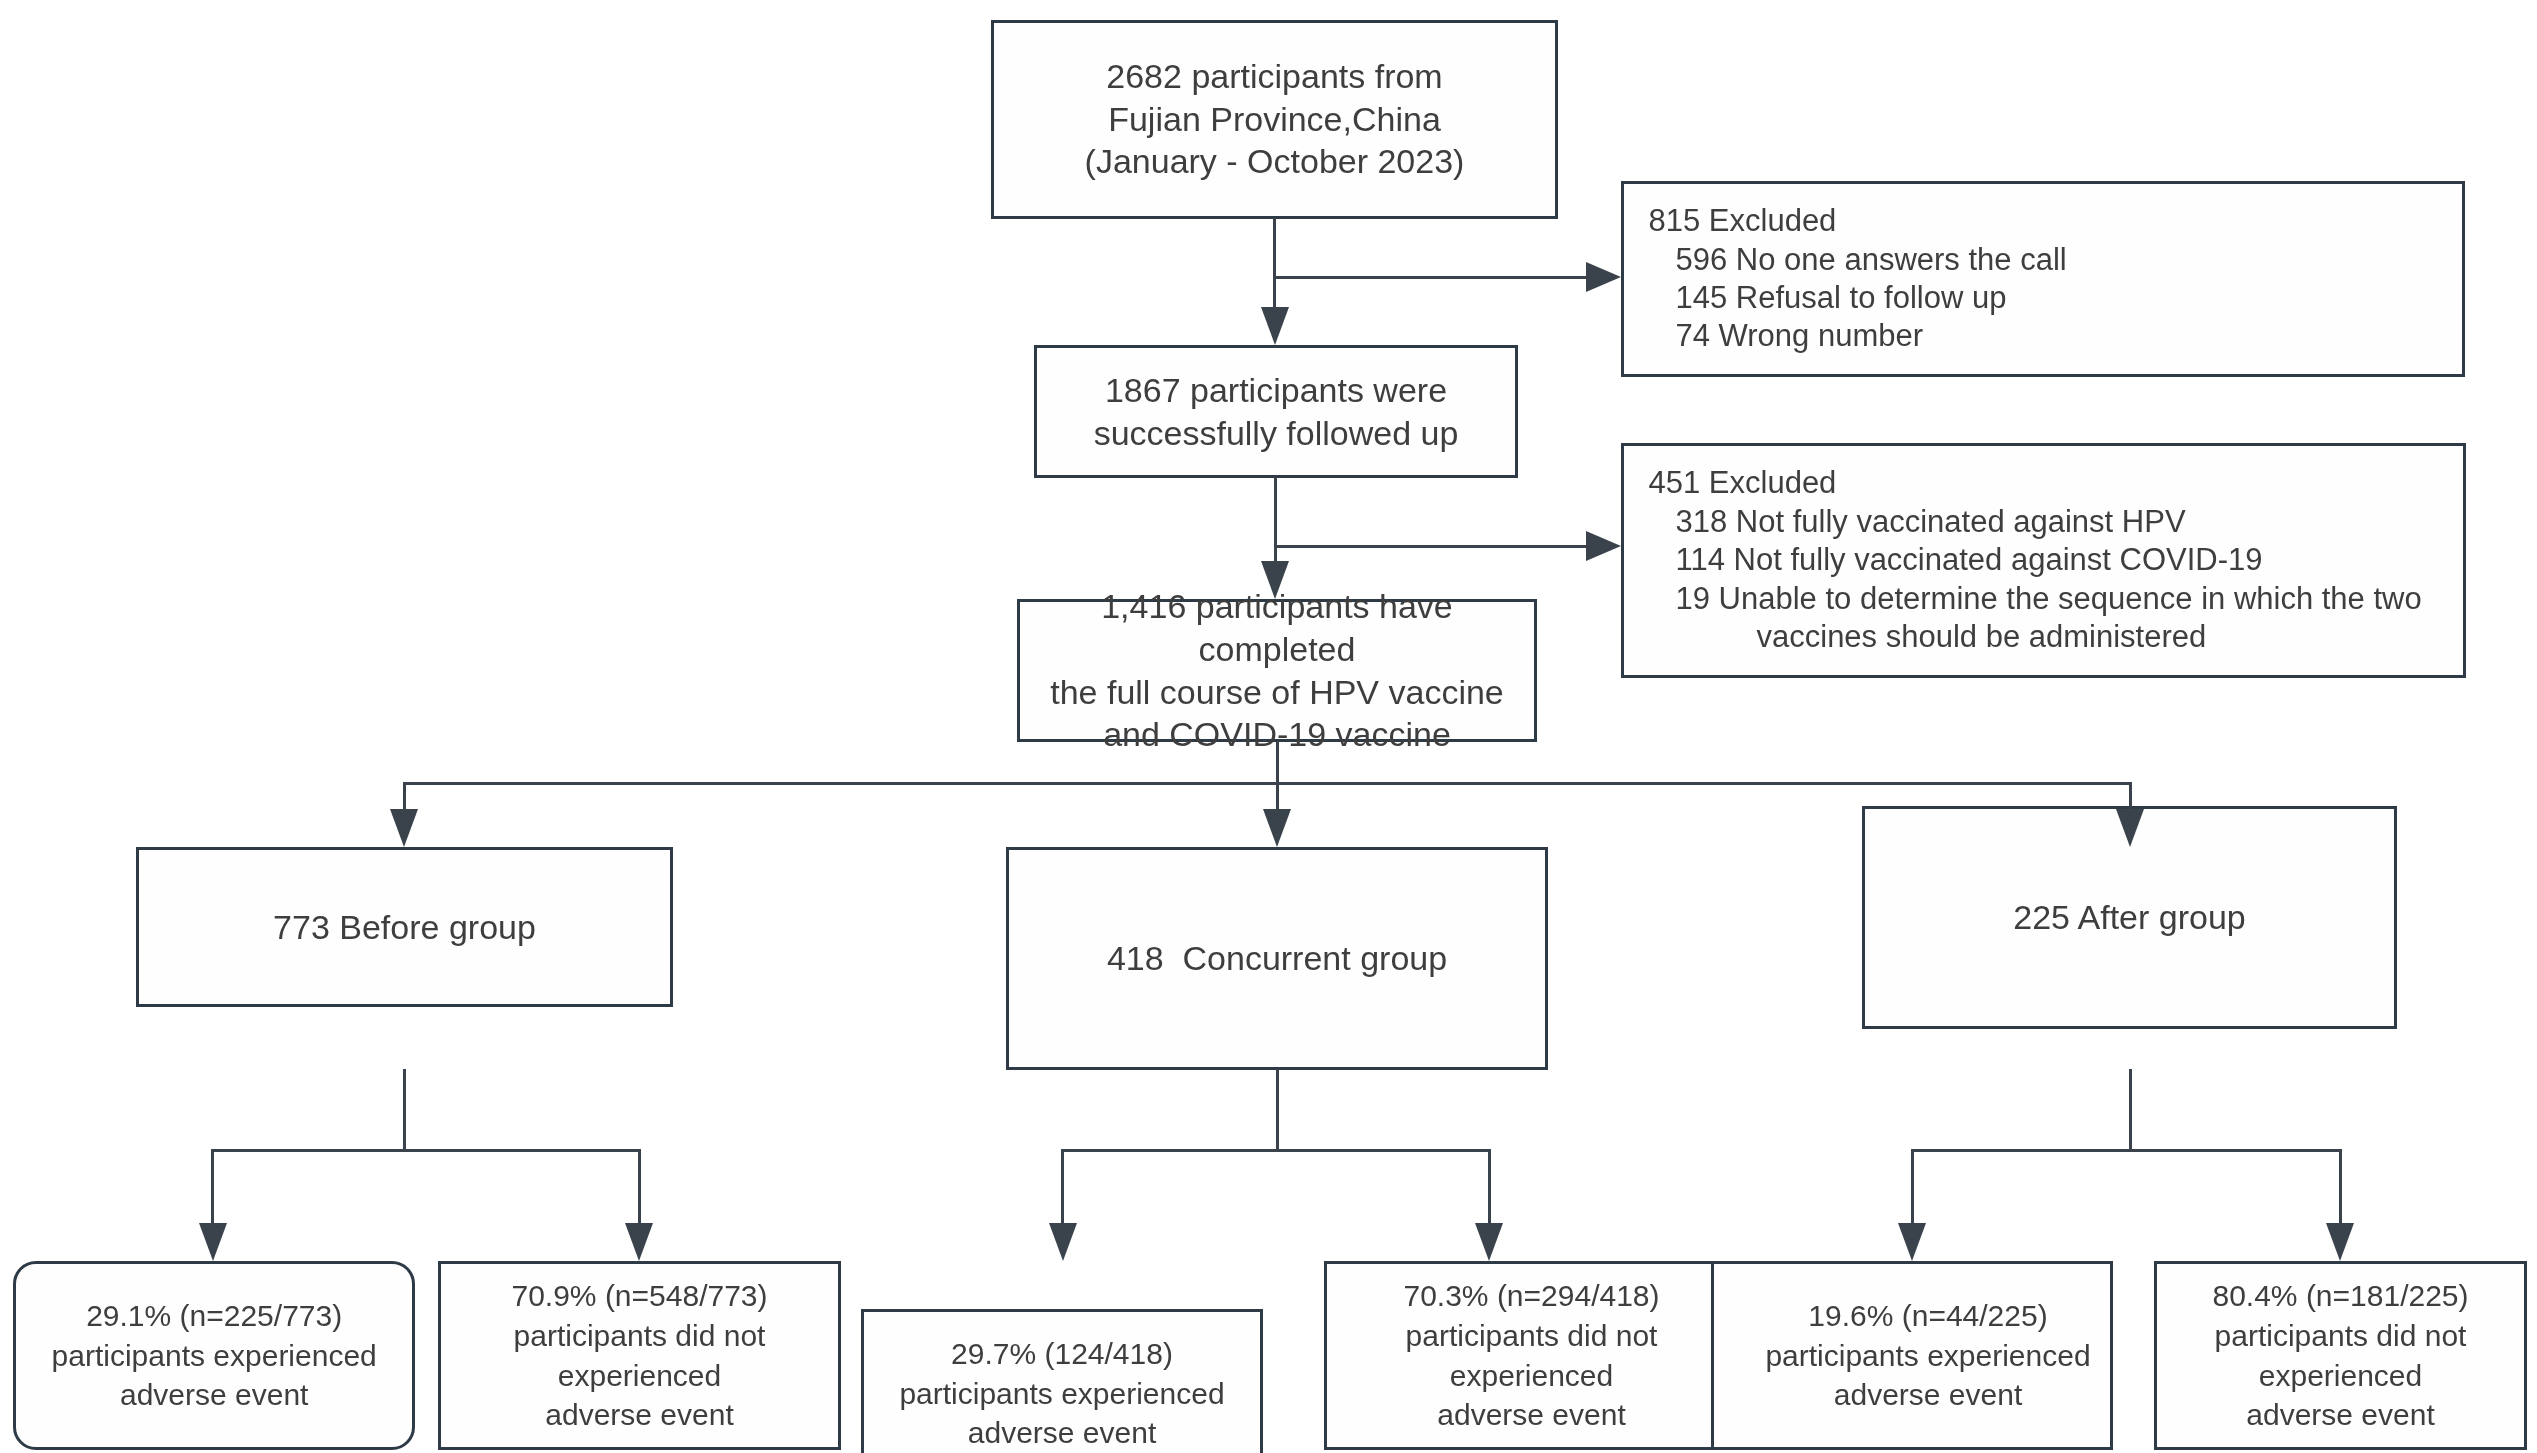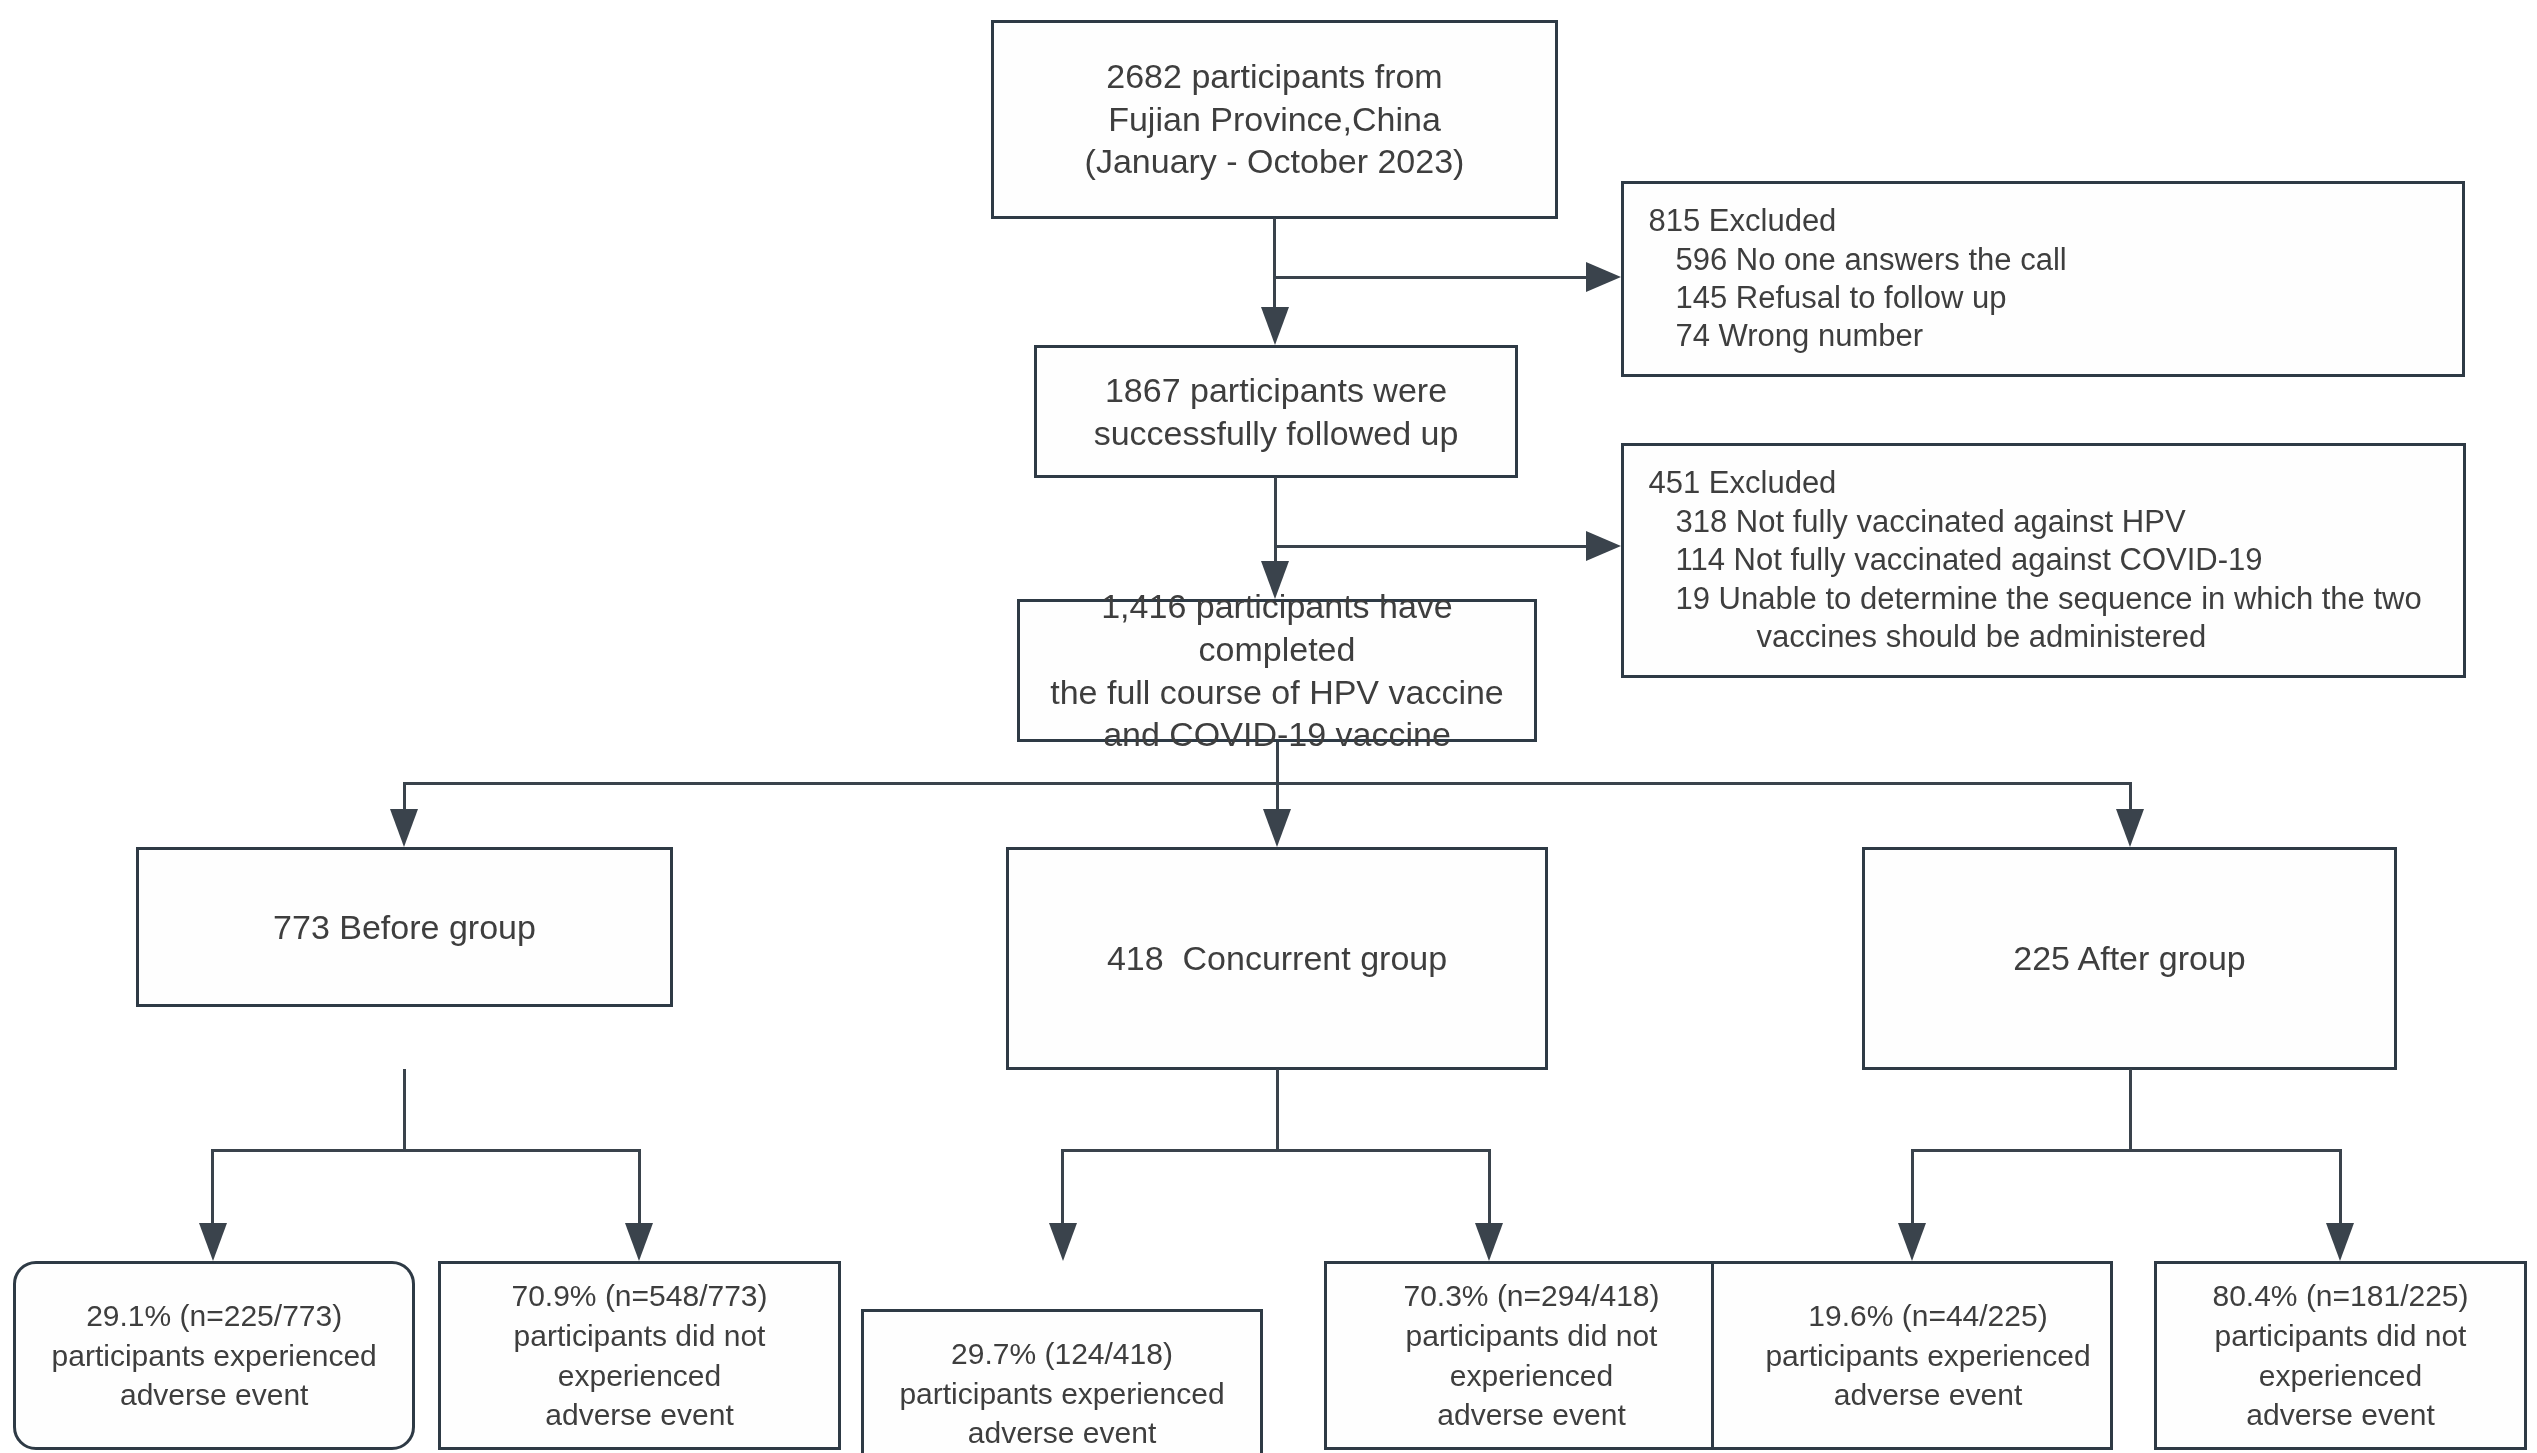--- a/index.html
+++ b/index.html
@@ -104,21 +104,21 @@
   </div>
 
   <div class="box" style="left:1017px; top:599px; width:520px; height:143px;">1,416 participants have completed
 the full course of HPV vaccine
 and COVID-19 vaccine</div>
 
   <div class="box" style="left:136px; top:847px; width:537px; height:160px;">773 Before group</div>
 
   <div class="box" style="left:1006px; top:847px; width:542px; height:223px;">418  Concurrent group</div>
 
-  <div class="box" style="left:1862px; top:847px; width:535px; height:223px;">225 After group</div>
+  <div class="box" style="left:1862px; top:806px; width:535px; height:223px;">225 After group</div>
 
   <div class="box small" style="left:13.2px; top:1261px; width:402px; height:189px;border-radius:23px;">29.1% (n=225/773)
 participants experienced
 adverse event</div>
 
   <div class="box small" style="left:438px; top:1261px; width:403px; height:189px;">70.9% (n=548/773)
 participants did not
 experienced
 adverse event</div>
 

